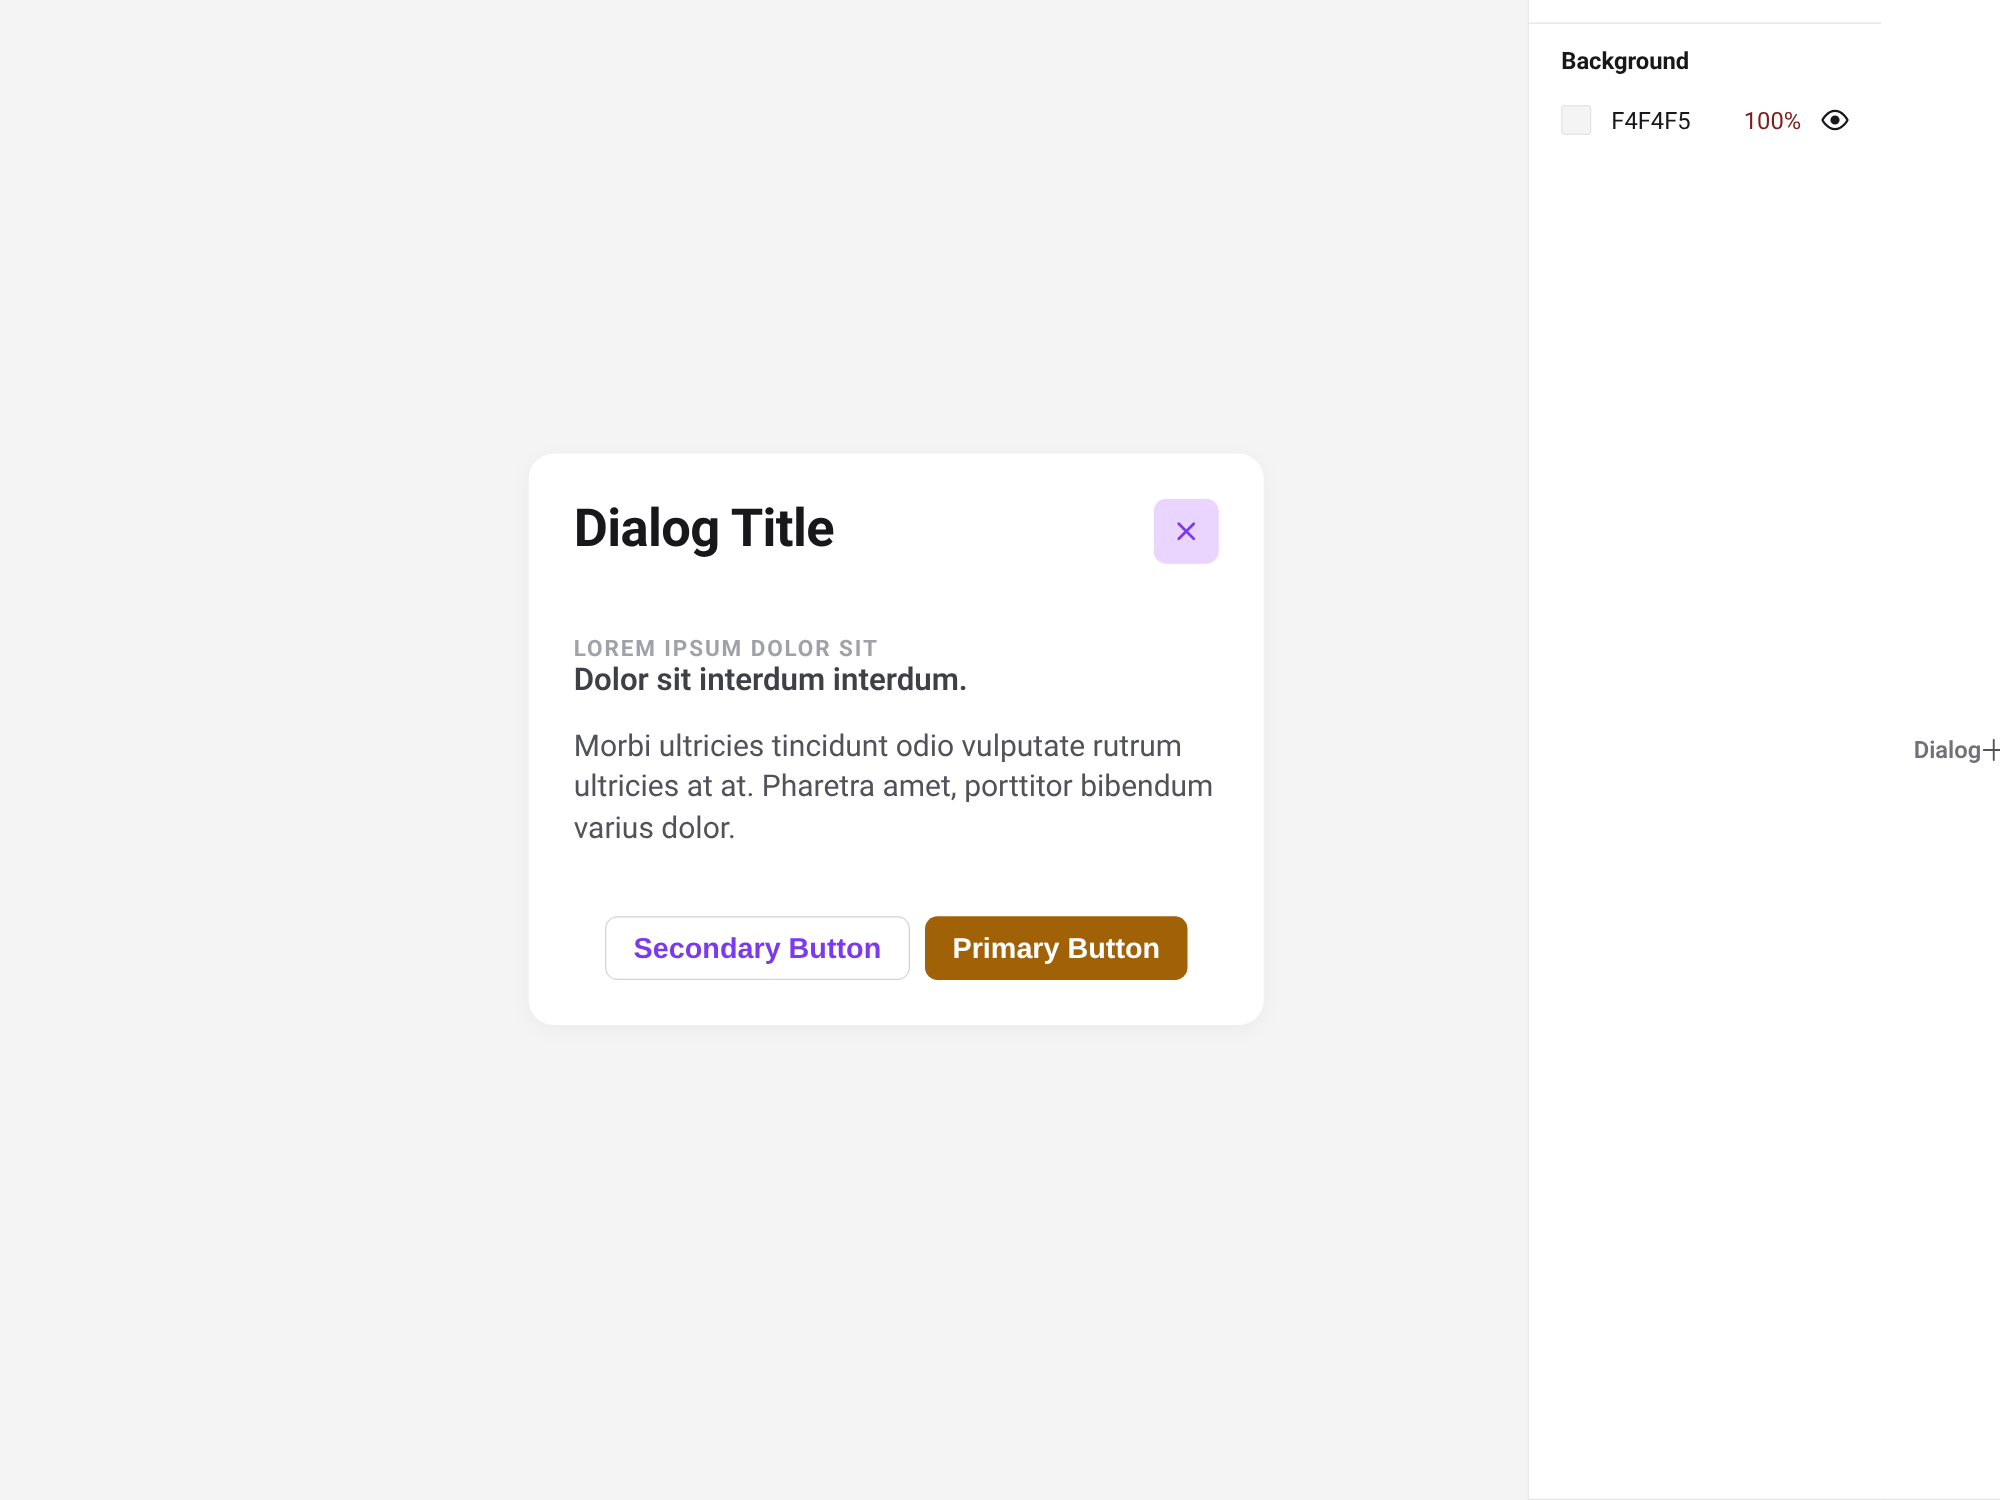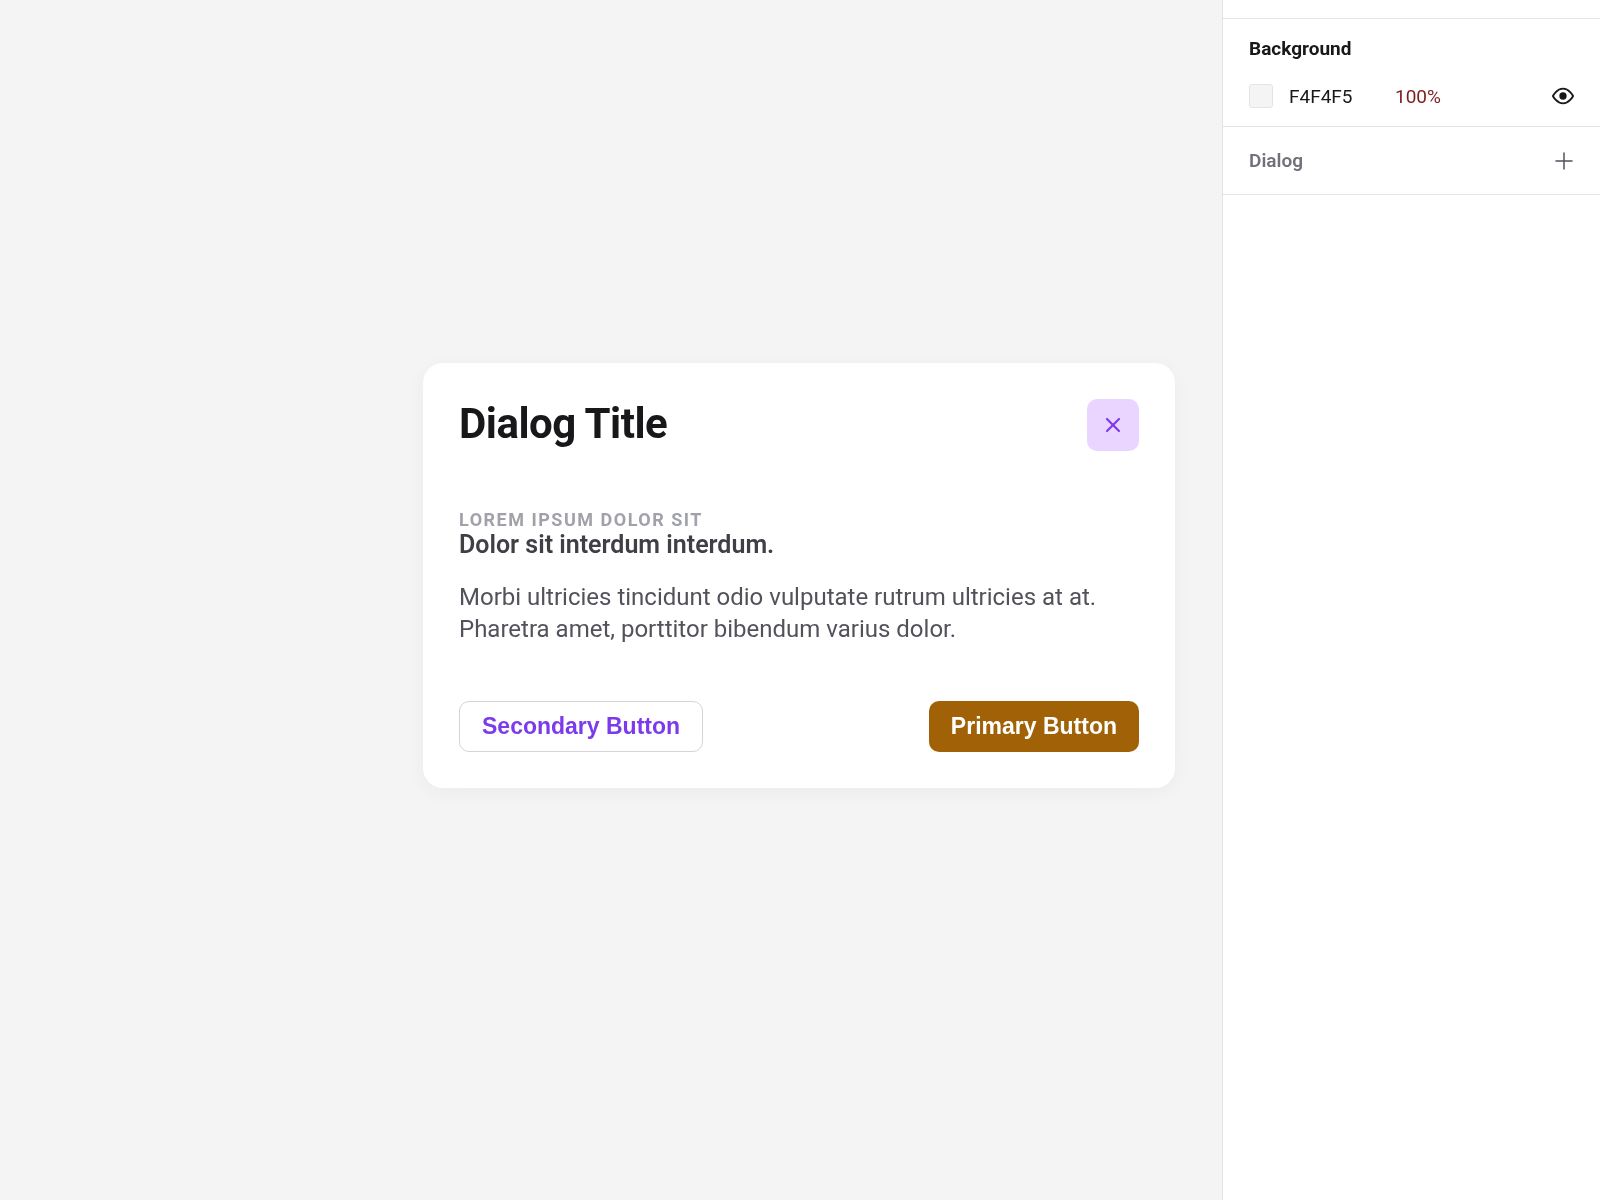--- a/index.html
+++ b/index.html
@@ -19,21 +19,21 @@
     .canvas-area {
       flex: 1;
       background: #F4F4F5;
       position: relative;
     }
 
     .dialog {
       position: absolute;
       left: 423px;
       top: 363px;
-      width: 752px;
+      width: 588px;
       background: #FFFFFF;
       border-radius: 20px;
       padding: 36px;
       box-shadow: 0 4px 20px rgba(0,0,0,0.04);
     }
 
     .dialog-header {
       display: flex;
       justify-content: space-between;
       align-items: flex-start;
@@ -81,21 +81,21 @@
 
     .dialog-body {
       font-size: 24px;
       line-height: 1.35;
       color: #52525B;
       margin-bottom: 55px;
     }
 
     .dialog-footer {
       display: flex;
-      justify-content: space-between;
+      justify-content: center;
       gap: 12px;
     }
 
     .btn {
       padding: 11px 22px;
       border-radius: 10px;
       font-size: 23px;
       font-weight: 600;
       cursor: pointer;
       border: none;
@@ -111,21 +111,21 @@
       background: #a16207;
       color: #FFFFFF;
     }
 
     
     .inspector {
       width: 378px;
       background: #FFFFFF;
       border-left: 1px solid #E4E4E7;
       display: flex;
-      flex-direction: column;
+      flex-direction: row;
     }
 
     .inspector-section {
       border-bottom: 1px solid #E4E4E7;
       padding: 18px 26px 18px 26px;
     }
 
     .inspector-section:first-child {
       border-top: 1px solid #E4E4E7;
       margin-top: 18px;

